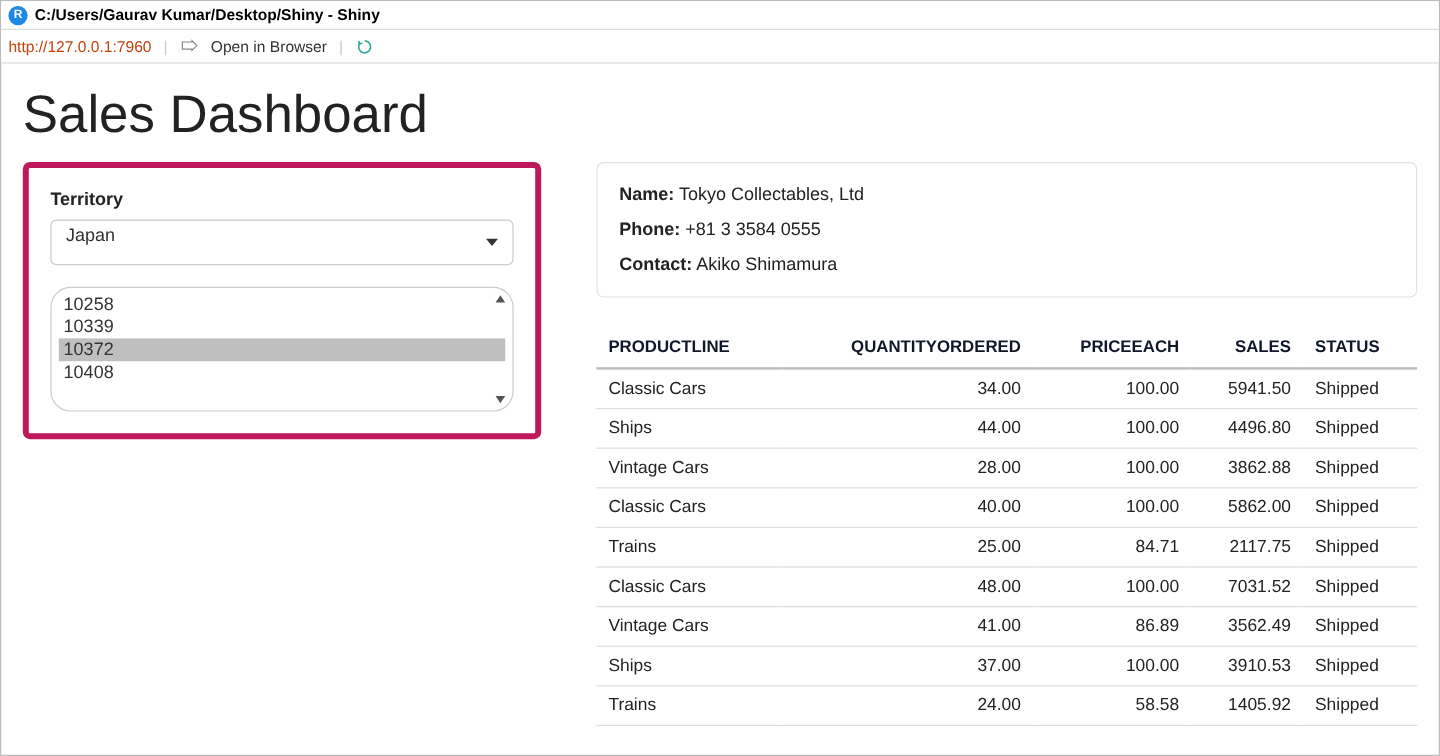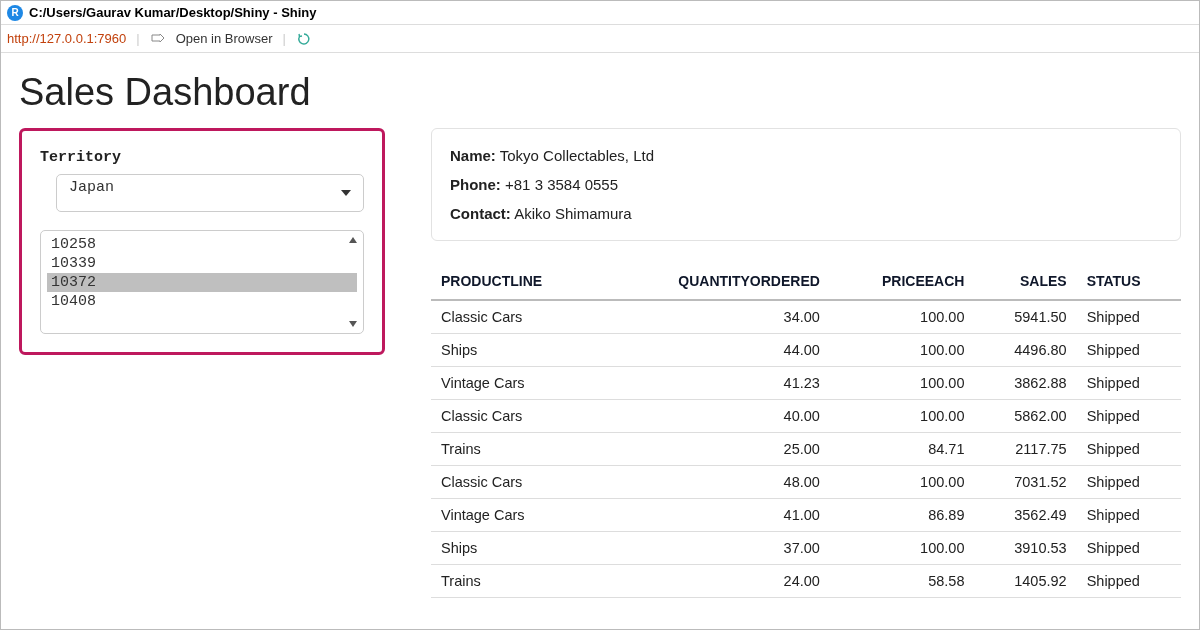--- a/index.html
+++ b/index.html
@@ -42,36 +42,35 @@
   .toolbar .url { color: #c2410c; }
   .toolbar .sep { color: #ccc; }
   .toolbar .browser-icon, .toolbar .refresh-icon {
     width: 16px; height: 16px; display: inline-flex; align-items: center; justify-content: center;
   }
   .toolbar .open-browser { color: #333; }
   .content {
     padding: 18px 18px 0 18px;
   }
   .page-title {
-    font-size: 38px;
+    font-size: 44px;
     font-weight: 400;
     color: #222;
     margin-bottom: 14px;
   }
   .layout {
     display: flex;
     gap: 46px;
     align-items: flex-start;
   }
   .left-panel {
-    width: 366px;
-    border: 3px solid #be185d;
+    width: 432px;
+    border: 5px solid #be185d;
     border-radius: 6px;
     padding: 18px;
-    font-family: Liberation Mono, monospace;
   }
   .right-panel {
     flex: 1;
     min-width: 0;
   }
   .form-label {
     font-weight: bold;
     font-size: 15px;
     margin-bottom: 8px;
     display: block;
@@ -84,29 +83,28 @@
     border: 1px solid #ccc;
     border-radius: 5px;
     height: 38px;
     padding: 0 32px 12px 12px;
     display: flex;
     align-items: center;
     font-size: 15px;
     color: #333;
     background: #fff;
     cursor: pointer;
-    margin-left: 16px;
   }
   .select-wrap .caret {
     position: absolute; right: 12px; top: 50%; transform: translateY(-50%);
     width: 0; height: 0; border-left: 5px solid transparent; border-right: 5px solid transparent; border-top: 6px solid #333;
   }
   .listbox {
     border: 1px solid #ccc;
-    border-radius: 5px;
+    border-radius: 17px;
     height: 104px;
     padding: 4px 6px 4px 6px;
     font-size: 15px;
     position: relative;
     background: #fff;
   }
   .listbox .lrow {
     padding: 0px 4px;
     line-height: 19px;
     cursor: pointer;
@@ -244,21 +242,21 @@
             </tr>
             <tr>
               <td>Ships</td>
               <td class="num">44.00</td>
               <td class="num">100.00</td>
               <td class="num">4496.80</td>
               <td>Shipped</td>
             </tr>
             <tr>
               <td>Vintage Cars</td>
-              <td class="num">41.23</td>
+              <td class="num">28.00</td>
               <td class="num">100.00</td>
               <td class="num">3862.88</td>
               <td>Shipped</td>
             </tr>
             <tr>
               <td>Classic Cars</td>
               <td class="num">40.00</td>
               <td class="num">100.00</td>
               <td class="num">5862.00</td>
               <td>Shipped</td>

